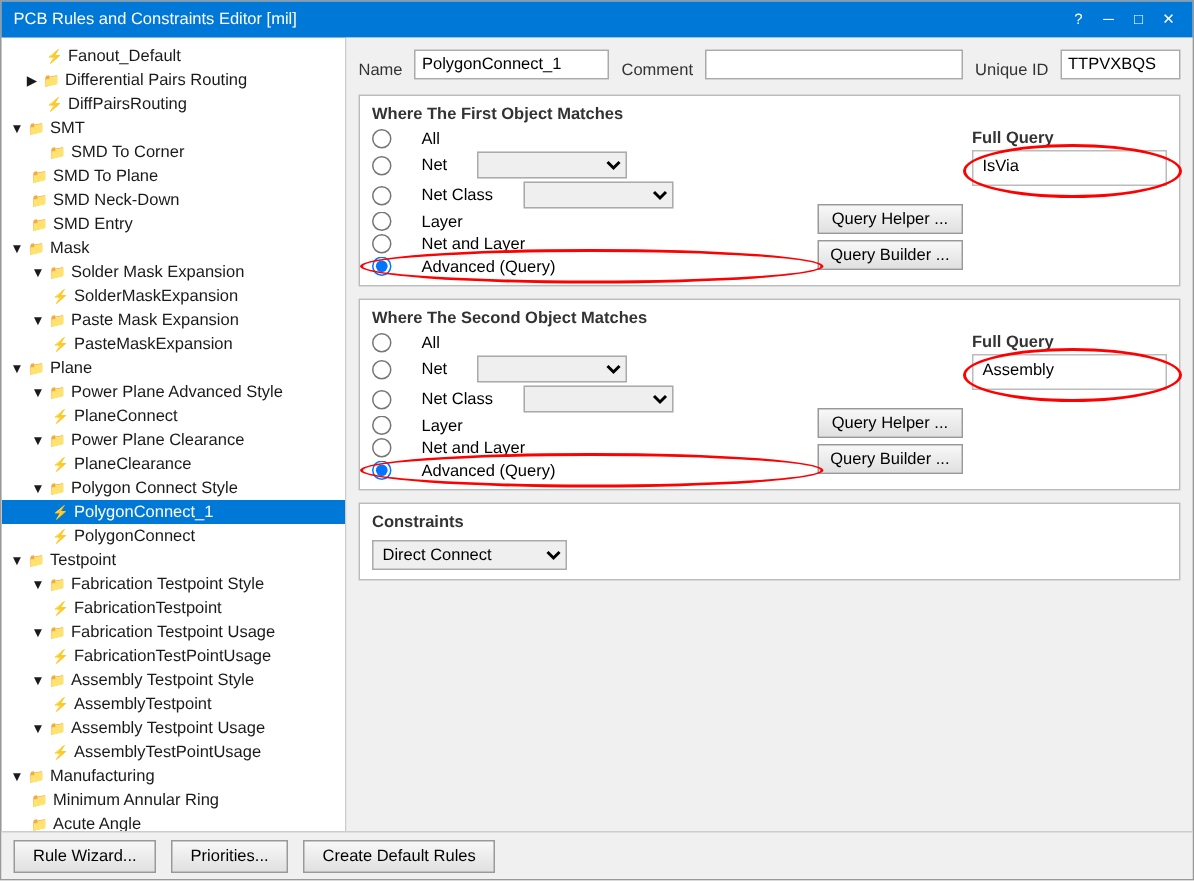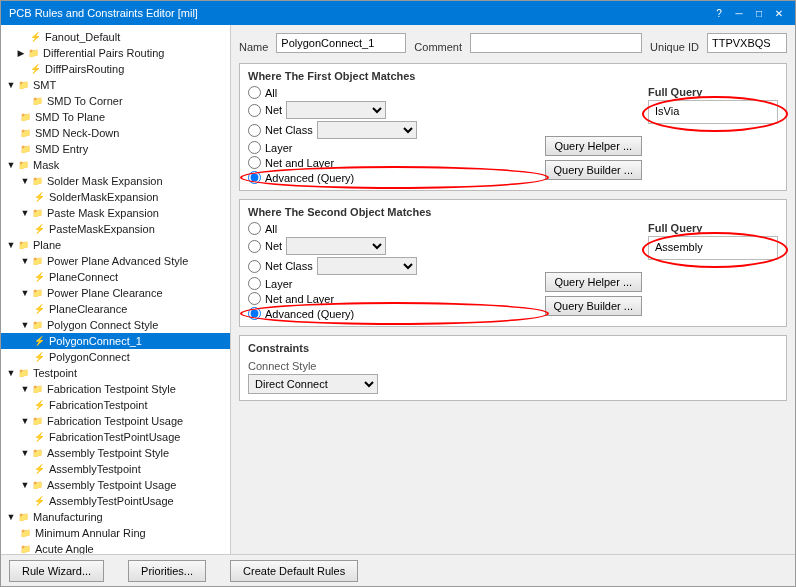--- a/index.html
+++ b/index.html
@@ -118,21 +118,21 @@
     }
     .match-section-title {
       font-size: 11px;
       font-weight: bold;
       color: #333;
       margin-bottom: 4px;
     }
     .radio-row {
       display: flex;
       align-items: center;
-      gap: 4px;
+      gap: 20px;
       font-size: 11px;
     }
     .radio-row input[type="radio"] { margin: 0; }
     .dropdown-small {
       border: 1px solid #aaa;
       height: 18px;
       font-size: 11px;
       width: 100px;
       padding: 0 2px;
     }
@@ -188,21 +188,21 @@
     
     .bottom-bar {
       display: flex;
       justify-content: space-between;
       align-items: center;
       padding: 4px 8px;
       background: #f0f0f0;
       border-top: 1px solid #ccc;
       height: 32px;
     }
-    .bottom-left { display: flex; gap: 24px; }
+    .bottom-left { display: flex; gap: 10px; }
     .bottom-right { display: flex; gap: 6px; align-items: center; }
     .bottom-btn {
       border: 1px solid #999;
       background: linear-gradient(to bottom, #f8f8f8, #e0e0e0);
       padding: 3px 12px;
       font-size: 11px;
       cursor: pointer;
       height: 22px;
     }
     .ok-btn {
@@ -524,21 +524,20 @@
             <div class="full-query-label">Full Query</div>
             <div class="query-highlight">
               <div class="full-query-box">Assembly</div>
             </div>
           </div>
         </div>
       </div>
 
       <div class="constraints-section">
         <div class="constraints-title">Constraints</div>
-        <div class="connect-style-label">Connect Style</div>
         <select class="connect-style-dropdown">
           <option>Direct Connect</option>
           <option>Relief Connect</option>
           <option>No Connect</option>
         </select>
       </div>
     </div>
   </div>
 
   <div class="bottom-bar">

